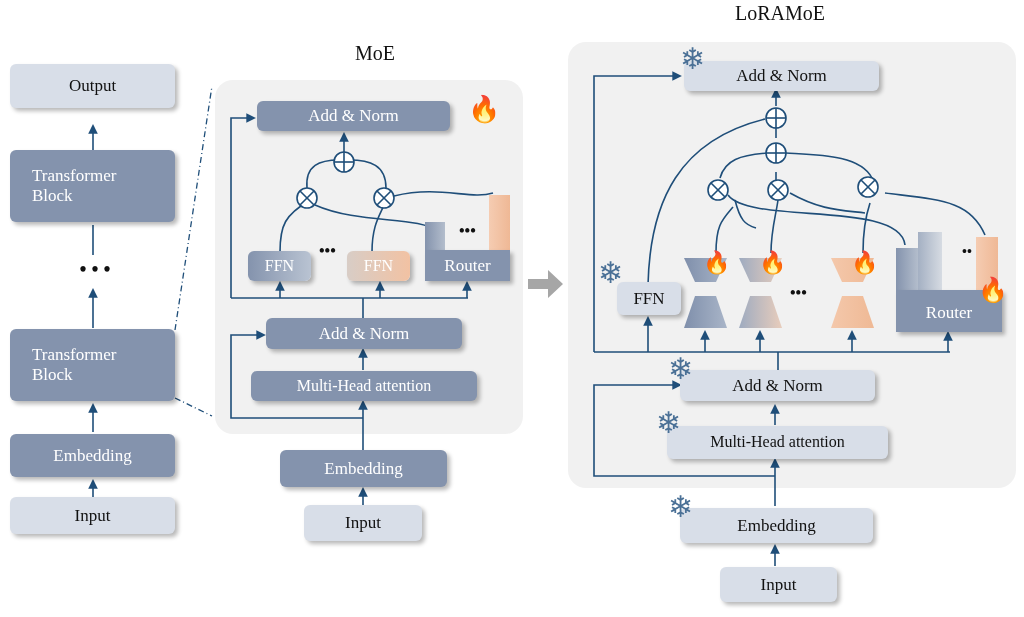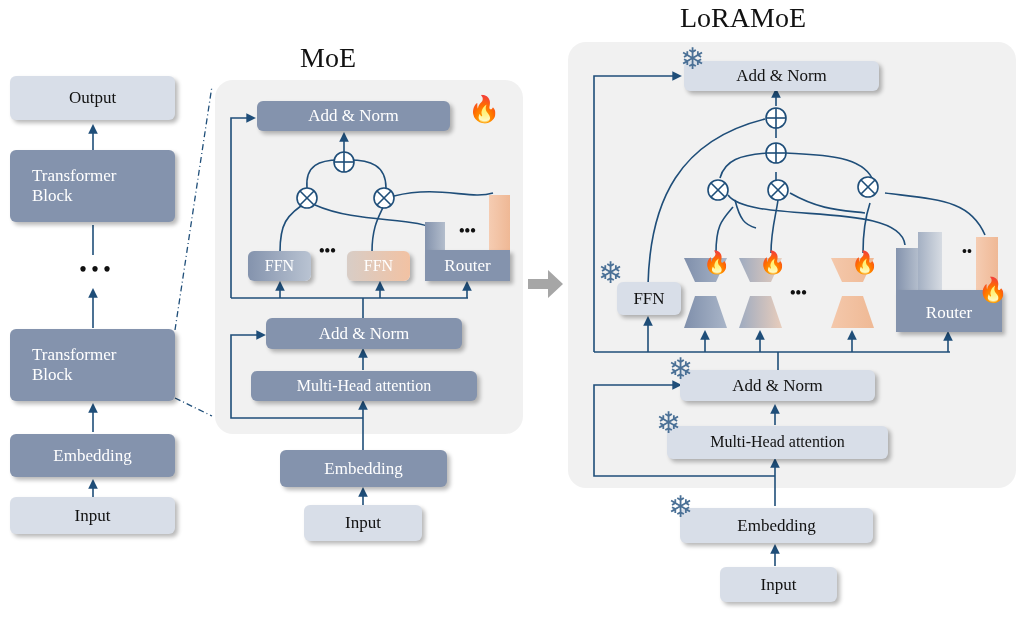--- a/index.html
+++ b/index.html
@@ -1,19 +1,19 @@
 <!DOCTYPE html>
 <html><head>
 <meta charset="utf-8">
 <style>
   html, body { margin: 0; padding: 0; background: #ffffff; }
   body { width: 1024px; height: 617px; position: relative; overflow: hidden;
          font-family: "Liberation Serif", "DejaVu Serif", serif; }
   .abs { position: absolute; }
-  .title { font-size: 28px; color: #111; }
+  .title { font-size: 20px; color: #111; text-align: center; }
   .panel { background: #f1f1f1; border-radius: 18px; }
   .box { border-radius: 6px; display: flex; align-items: center; justify-content: center;
          text-align: left; line-height: 1.15; box-shadow: 3px 3px 4px rgba(0,0,0,0.28); }
   .dark { background: #8493ad; color: #ffffff; }
   .light { background: #d8dee8; color: #111111; }
   .fs17 { font-size: 17px; }
   .fs16 { font-size: 16px; }
   svg.overlay { position: absolute; left: 0; top: 0; }
   .ffn-grad-blue { background: linear-gradient(90deg, #8493ad 0%, #b9c3d2 100%); color: #fff; }
   .ffn-grad-orange { background: linear-gradient(90deg, #d8cdc6 0%, #f2c2a3 100%); color: #fff; }
@@ -177,21 +177,21 @@
   </g>
 
   <rect x="896" y="248" width="22" height="42" fill="url(#gRouter1)"></rect>
   <rect x="918" y="232" width="24" height="58" fill="url(#gRouter2)"></rect>
   <rect x="976" y="237" width="22" height="53" fill="url(#gRouter3)"></rect>
 
   <rect x="425" y="222" width="20" height="28" fill="url(#gRouter1)"></rect>
   <rect x="489" y="195" width="21" height="55" fill="url(#gRouter3)"></rect>
 </svg>
 
-<div class="abs box light fs17" style="left:10px;top:76px;width:165px;height:44px;">Output</div>
+<div class="abs box light fs17" style="left:10px;top:64px;width:165px;height:44px;">Output</div>
 <div class="abs box dark fs17" style="left:10px;top:150px;width:165px;height:72px;padding:0 22px;box-sizing:border-box;">Transformer Block</div>
 <div class="abs" style="left:60px;top:258px;width:70px;text-align:center;font-size:20px;font-weight:bold;color:#111;">• • •</div>
 <div class="abs box dark fs17" style="left:10px;top:329px;width:165px;height:72px;padding:0 22px;box-sizing:border-box;">Transformer Block</div>
 <div class="abs box dark fs17" style="left:10px;top:434px;width:165px;height:43px;">Embedding</div>
 <div class="abs box light fs17" style="left:10px;top:497px;width:165px;height:37px;">Input</div>
 
 <div class="abs box dark fs17" style="left:257px;top:101px;width:193px;height:30px;">Add &amp; Norm</div>
 <span class="abs" style="left:468px;top:94px;font-size:26px;">🔥</span>
 <div class="abs box ffn-grad-blue fs16" style="left:248px;top:251px;width:63px;height:30px;">FFN</div>
 <div class="abs" style="left:319px;top:242px;font-size:16px;font-weight:bold;color:#111;">•••</div>

